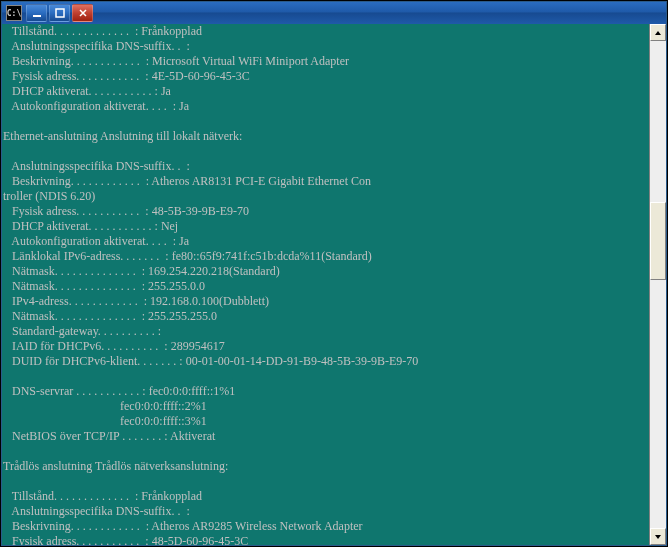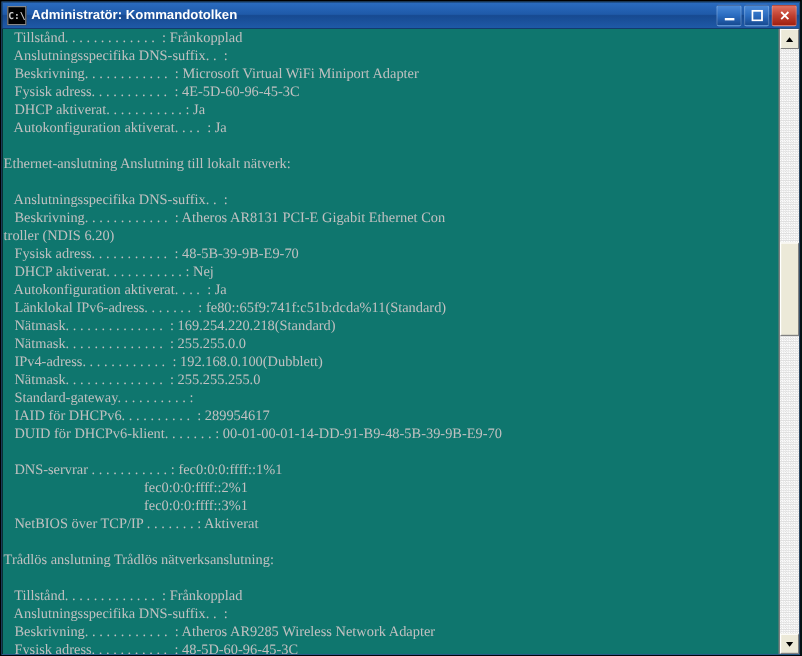--- a/index.html
+++ b/index.html
@@ -115,21 +115,20 @@
     cursor: pointer;
   }
   .scrollbar svg { width: 8px; height: 8px; }
 </style>
 </head>
 <body>
 
 <div class="window">
   <div class="titlebar">
     <span class="icon">C:\</span>
-    <span class="title">Administratör: Kommandotolken</span>
     <div class="btns">
       <div class="btn">
         <svg viewBox="0 0 10 10">
             <rect x="1" y="7" width="8" height="2" fill="#fff"></rect>
           </svg>
       </div>
       <div class="btn">
         <svg viewBox="0 0 10 10">
             <rect x="1" y="1" width="8" height="8" fill="none" stroke="#fff" stroke-width="1.5"></rect>
           </svg>

